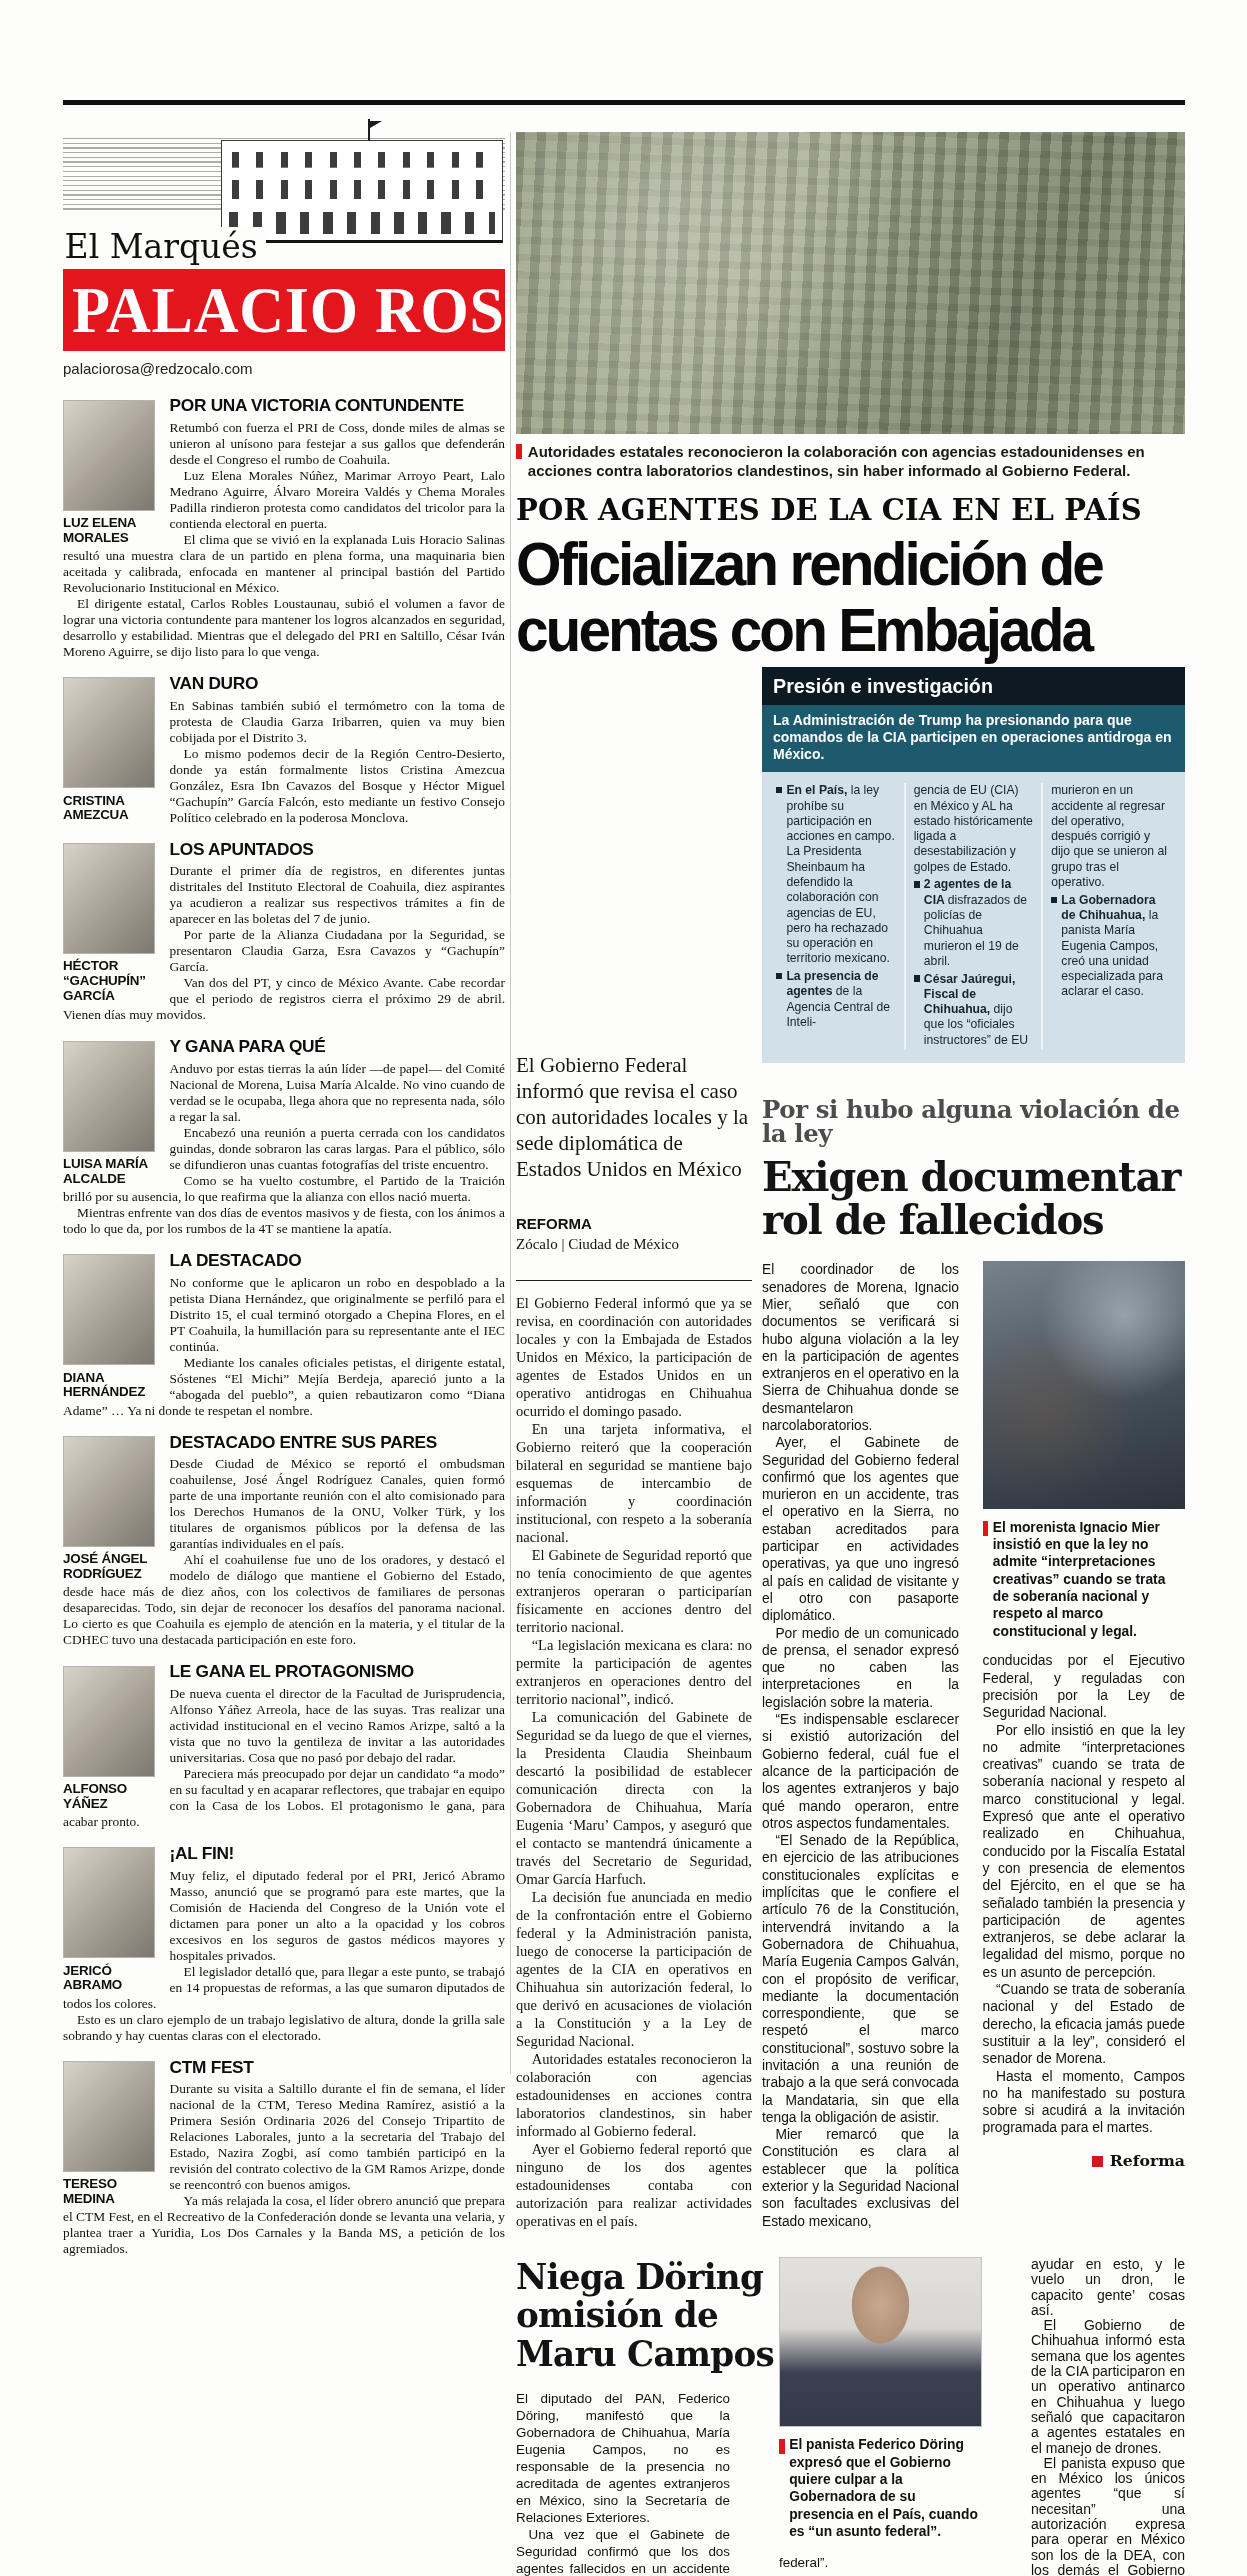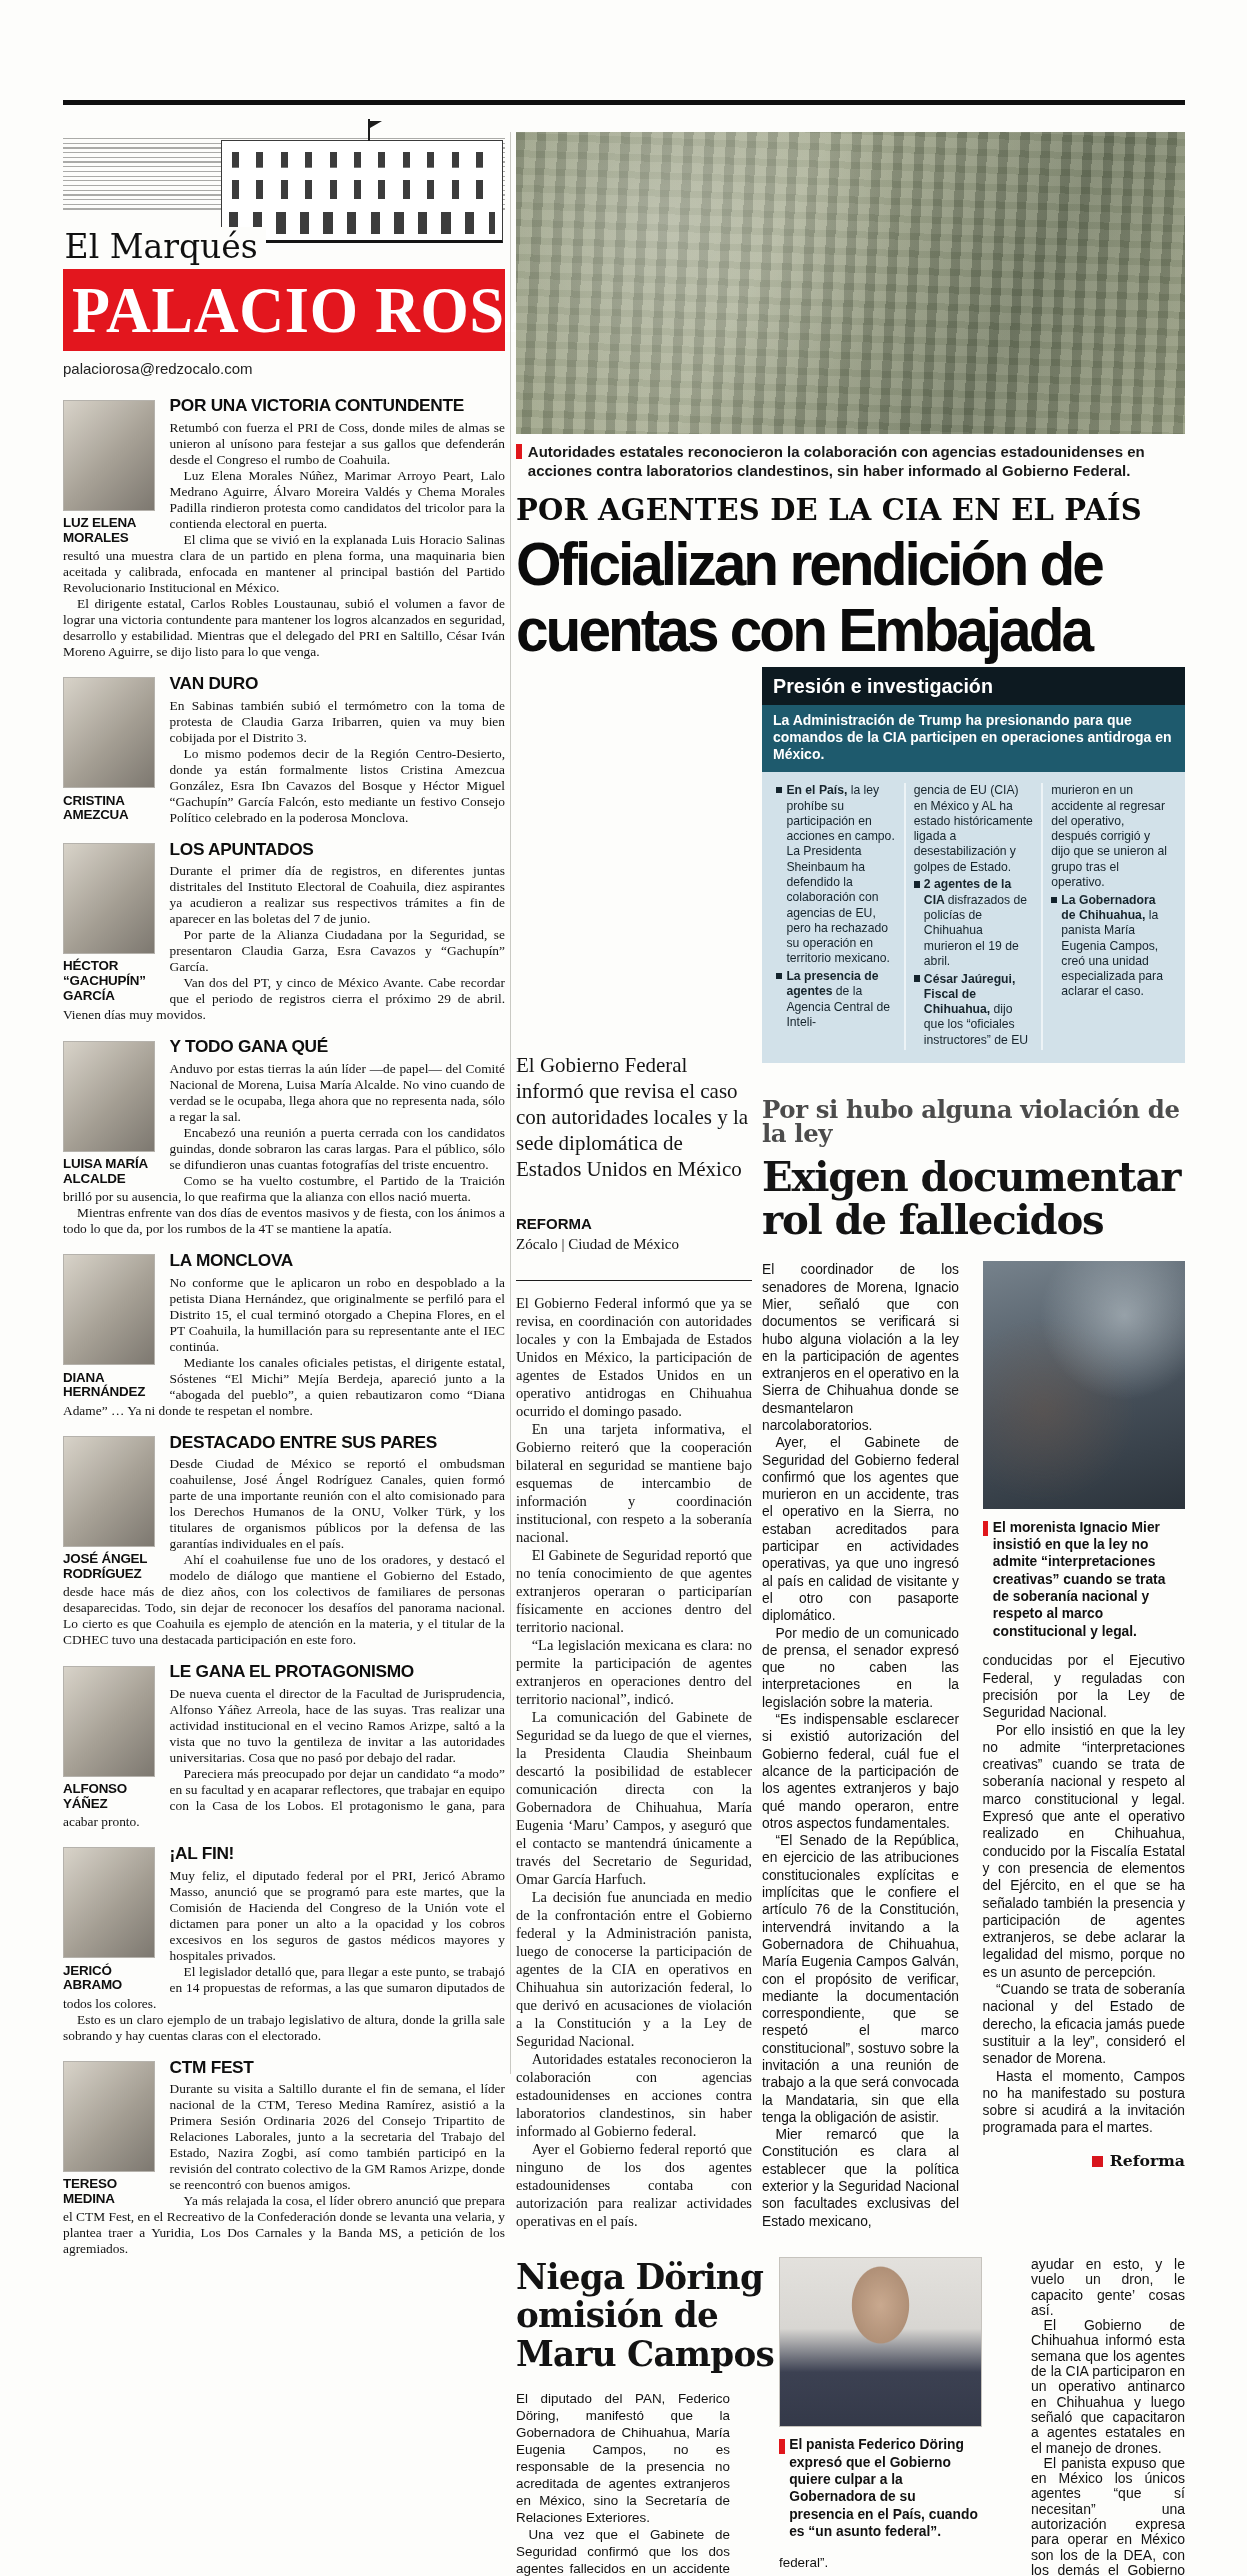--- a/index.html
+++ b/index.html
@@ -163,32 +163,32 @@
           <h3>LOS APUNTADOS</h3>
           <p>Durante el primer día de registros, en diferentes juntas distritales del Instituto Electoral de Coahuila, diez aspirantes ya acudieron a realizar sus respectivos trámites a fin de aparecer en las boletas del 7 de junio.</p>
           <p>Por parte de la Alianza Ciudadana por la Seguridad, se presentaron Claudia Garza, Esra Cavazos y “Gachupín” García.</p>
           <p>Van dos del PT, y cinco de México Avante. Cabe recordar que el periodo de registros cierra el próximo 29 de abril. Vienen días muy movidos.</p>
         </div>
         <div class="item">
           <div class="mug">
             <div class="ph"></div>
             <div class="nm">LUISA MARÍA ALCALDE</div>
           </div>
-          <h3>Y TODO GANA QUÉ</h3>
+          <h3>Y GANA PARA QUÉ</h3>
           <p>Anduvo por estas tierras la aún líder —de papel— del Comité Nacional de Morena, Luisa María Alcalde. No vino cuando de verdad se le ocupaba, llega ahora que no representa nada, sólo a regar la sal.</p>
           <p>Encabezó una reunión a puerta cerrada con los candidatos guindas, donde sobraron las caras largas. Para el público, sólo se difundieron unas cuantas fotografías del triste encuentro.</p>
           <p>Como se ha vuelto costumbre, el Partido de la Traición brilló por su ausencia, lo que reafirma que la alianza con ellos nació muerta.</p>
           <p>Mientras enfrente van dos días de eventos masivos y de fiesta, con los ánimos a todo lo que da, por los rumbos de la 4T se mantiene la apatía.</p>
         </div>
         <div class="item">
           <div class="mug">
             <div class="ph"></div>
             <div class="nm">DIANA HERNÁNDEZ</div>
           </div>
-          <h3>LA MONCLOVA</h3>
+          <h3>LA DESTACADO</h3>
           <p>No conforme que le aplicaron un robo en despoblado a la petista Diana Hernández, que originalmente se perfiló para el Distrito 15, el cual terminó otorgado a Chepina Flores, en el PT Coahuila, la humillación para su representante ante el IEC continúa.</p>
           <p>Mediante los canales oficiales petistas, el dirigente estatal, Sóstenes “El Michi” Mejía Berdeja, apareció junto a la “abogada del pueblo”, a quien rebautizaron como “Diana Adame” … Ya ni donde te respetan el nombre.</p>
         </div>
         <div class="item">
           <div class="mug">
             <div class="ph"></div>
             <div class="nm">JOSÉ ÁNGEL RODRÍGUEZ</div>
           </div>
           <h3>DESTACADO ENTRE SUS PARES</h3>
           <p>Desde Ciudad de México se reportó el ombudsman coahuilense, José Ángel Rodríguez Canales, quien formó parte de una importante reunión con el alto comisionado para los Derechos Humanos de la ONU, Volker Türk, y los titulares de organismos públicos por la defensa de las garantías individuales en el país.</p>

